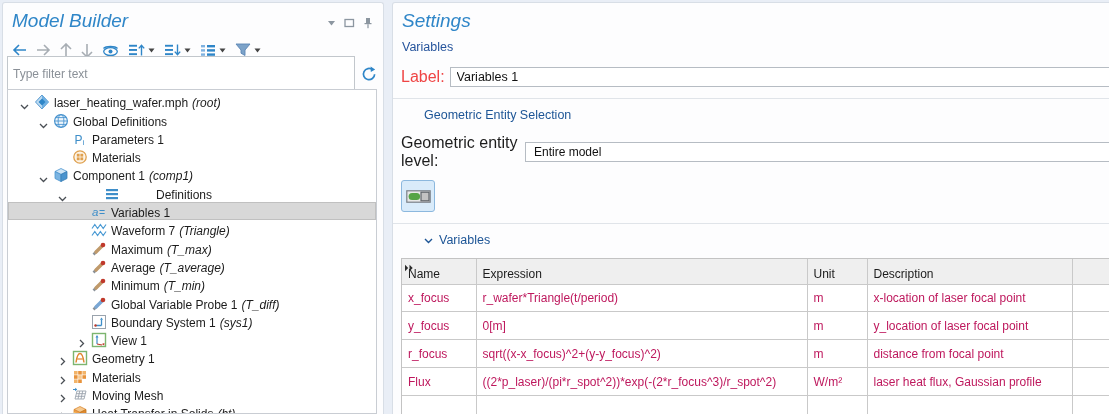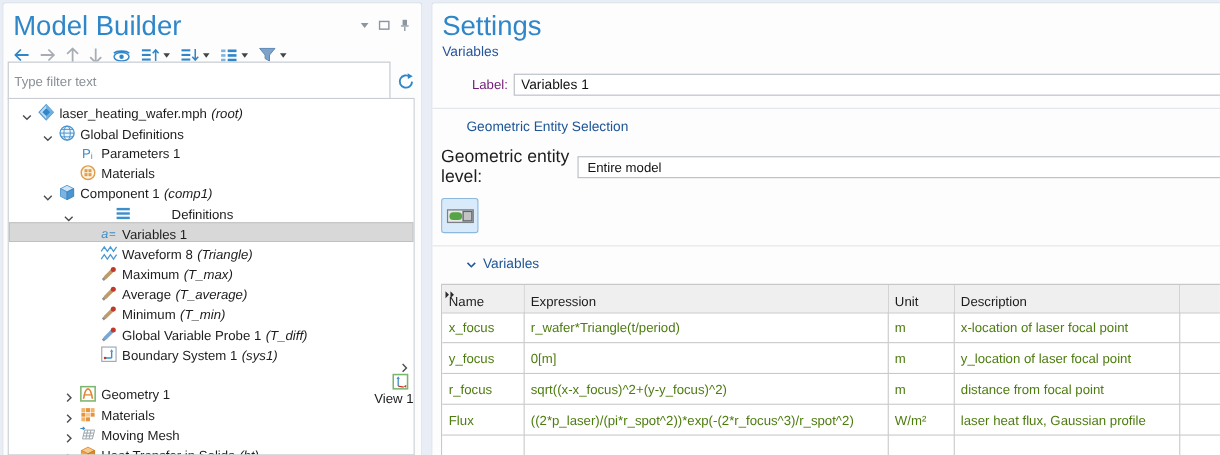--- a/index.html
+++ b/index.html
@@ -13,21 +13,21 @@
   .app { position:relative; width:1109px; height:414px; }
   .panel {
     position:absolute; top:2px; height:412px; background:#fdfdfe;
     border:1px solid #d8dee6; border-bottom:none;
     border-radius:3px 3px 0 0; overflow:hidden;
   }
   .panel.left  { left:2px;  width:382px; }
   .panel.right { left:392px; width:786px; }
 
   .phead { position:relative; height:32px; }
-  .ptitle { margin:0; padding:8px 0 0 9px; font-size:25px; font-weight:400; color:#2f86c8; line-height:1.1; white-space:nowrap; }
+  .ptitle { margin:0; padding:8px 0 0 9px; font-size:19px; font-weight:400; color:#2f86c8; line-height:1.1; white-space:nowrap;font-style:italic; }
   .wicons { position:absolute; top:14px; right:10px; display:flex; gap:8px; align-items:center; }
   .wicon { display:inline-flex; }
 
   
   .toolbar { position:absolute; left:9px; top:37px; height:20px; display:flex; align-items:center; }
   .tgroup { display:inline-flex; align-items:center; gap:3px; margin-right:9px; }
   .tbi, .tbc { display:inline-flex; align-items:center; }
 
   .filter-row { position:absolute; left:4px; right:6px; top:60px; height:21px; display:flex; align-items:center; }
   .filter-input { flex:1; height:35px; border:1px solid #c2c7cc; background:#fff; font:12px "Liberation Sans",sans-serif; padding:0 5px; color:#333; outline:none; }
@@ -39,37 +39,37 @@
   .trow { height:18.3px; display:flex; align-items:flex-end; font-size:12px; color:#1c1c1c; white-space:nowrap; cursor:default; }
   .trow.sel { background:#d8d8d8; box-shadow:inset 0 0 0 1px #c0c0c0; }
   .chev  { width:17px; flex:none; display:inline-flex; justify-content:center; align-items:center; }
   .ticon { width:17px; flex:none; display:inline-flex; justify-content:center; align-items:center; margin-right:4px; }
   .tlabel { }
   .tsuffix { font-style:italic; margin-left:4px; }
 
   
   .s-sub { padding:5px 0 0 9px; font-size:12.5px; color:#26549c; }
   .label-row { display:flex; align-items:center; margin:13px 9px 0 8px; }
-  .flabel { font-size:12px; color:#701a75; flex:none;margin-left:28px; }
+  .flabel { font-size:16px; color:#ef4444; flex:none; }
   .label-input { flex:1; height:20px; border:1px solid #b6bcc3; background:#fff; font:12.5px "Liberation Sans",sans-serif; padding:0 6px; color:#111; margin-left:5px; outline:none; }
   .label-btn { width:24px; height:20px; margin-left:8px; display:inline-flex; align-items:center; justify-content:center; background:transparent; border:none; padding:0; }
   .divider { border-top:1px solid #e0e4e9; margin-top:11px; }
   .sect { display:flex; align-items:center; gap:6px; padding:9px 0 0 8px; font-size:12.5px; color:#1d5596; white-space:nowrap;margin-left:23px; }
   .ent-row { display:flex; align-items:center; margin:12px 8px 0 8px; }
   .ent-lab { font-size:16px; color:#1c1c1c; width:124px; flex:none; }
   .sel-box { flex:1; height:20px; border:1px solid #b6bcc3; background:#fff; display:flex; align-items:center; padding:0 18px 0 8px; font-size:12px; color:#111; position:relative; }
   .sel-caret { position:absolute; right:6px; top:7px; display:inline-flex; }
   .active-btn { width:34px; height:32px; margin:10px 0 0 8px; background:#d9ebfa; border:1px solid #8cb8de; border-radius:3px; display:flex; align-items:center; justify-content:center; padding:0; }
 
   
   .vwrap { margin:11px 9px 0 8px; height:167px; border:1px solid #c3c3c3; background:#fff; display:flex; flex-direction:row; overflow:hidden; }
   table.vtab { border-collapse:collapse; width:100%; table-layout:fixed; font-size:12px; }
   .vtab th { background:#efefef; border-right:1px solid #c9c9c9; border-bottom:1px solid #c9c9c9; height:25px; vertical-align:bottom; text-align:left; padding:0 6px 3px 6px; font-weight:400; color:#1c1c1c; position:relative; white-space:nowrap; overflow:hidden; }
   .vtab th:last-child, .vtab td:last-child { border-right:none; }
-  .vtab td { border-right:1px solid #c9c9c9; border-bottom:1px solid #c9c9c9; height:20px; padding:0 6px; color:#4d7c0f; white-space:nowrap; overflow:hidden; background:#fff; }
+  .vtab td { border-right:1px solid #c9c9c9; border-bottom:1px solid #c9c9c9; height:20px; padding:0 6px; color:#be185d; white-space:nowrap; overflow:hidden; background:#fff; }
   .corner { position:absolute; top:2px; left:2px; }
   .tbl-blank { flex:1; background:#fff; }
 </style>
 </head>
 <body>
 
 <div class="app">
 
   <section class="panel left">
     <div class="phead">
@@ -312,21 +312,21 @@
         <div class="trow" style="padding-left: 65px;">
           <span class="chev"></span>
           <span class="ticon">
             <svg width="16" height="16" viewBox="0 0 16 16">
               <g stroke="#4a9ad4" stroke-width="1.2" fill="none">
                 <path d="M1 6.5 3.8 2.5 6.6 6.5 9.4 2.5 12.2 6.5 15 2.5"></path>
                 <path d="M1 13.5 3.8 9.5 6.6 13.5 9.4 9.5 12.2 13.5 15 9.5"></path>
               </g>
             </svg>
           </span>
-          <span class="tlabel">Waveform 8</span>
+          <span class="tlabel">Waveform 7</span>
           <span class="tsuffix">(Triangle)</span>
         </div>
         <div class="trow" style="padding-left: 65px;">
           <span class="chev"></span>
           <span class="ticon">
             <svg width="16" height="16" viewBox="0 0 16 16">
               <line x1="2.5" y1="13.5" x2="5.5" y2="10.5" stroke="#8a9097" stroke-width="2.6"></line>
               <line x1="5" y1="11" x2="11" y2="5" stroke="#c09a6b" stroke-width="3.4" stroke-linecap="round"></line>
               <circle cx="12" cy="4" r="2.3" fill="#c0392b"></circle>
             </svg>
@@ -376,21 +376,21 @@
             <svg width="16" height="16" viewBox="0 0 16 16">
               <rect x="1.5" y="1.5" width="13" height="13" fill="#fff" stroke="#9aa3ad" stroke-width="1"></rect>
               <path d="M4.5 11.5h6M10.5 11.5v-6" stroke="#3e8ec9" stroke-width="1.3" fill="none"></path>
               <path d="M10.5 3.5 12 5.8H9z" fill="#3e8ec9"></path>
               <circle cx="4.5" cy="11.5" r="1.2" fill="#c0392b"></circle>
             </svg>
           </span>
           <span class="tlabel">Boundary System 1</span>
           <span class="tsuffix">(sys1)</span>
         </div>
-        <div class="trow" style="padding-left: 65px; flex-direction: column;">
+        <div class="trow" style="padding-left: 65px;">
           <span class="chev">
             <svg width="6" height="9" viewBox="0 0 6 9">
               <path d="M1 1l3.5 3.5L1 8" stroke="#4a4f55" stroke-width="1.3" fill="none"></path>
             </svg>
           </span>
           <span class="ticon">
             <svg width="16" height="16" viewBox="0 0 16 16">
               <rect x="1.5" y="1.5" width="13" height="13" fill="#fff" stroke="#7cb56f" stroke-width="1.4"></rect>
               <path d="M6 12V4.8" stroke="#3e8ec9" stroke-width="1.2"></path>
               <path d="M6 3 7.5 5.6h-3z" fill="#3e8ec9"></path>

